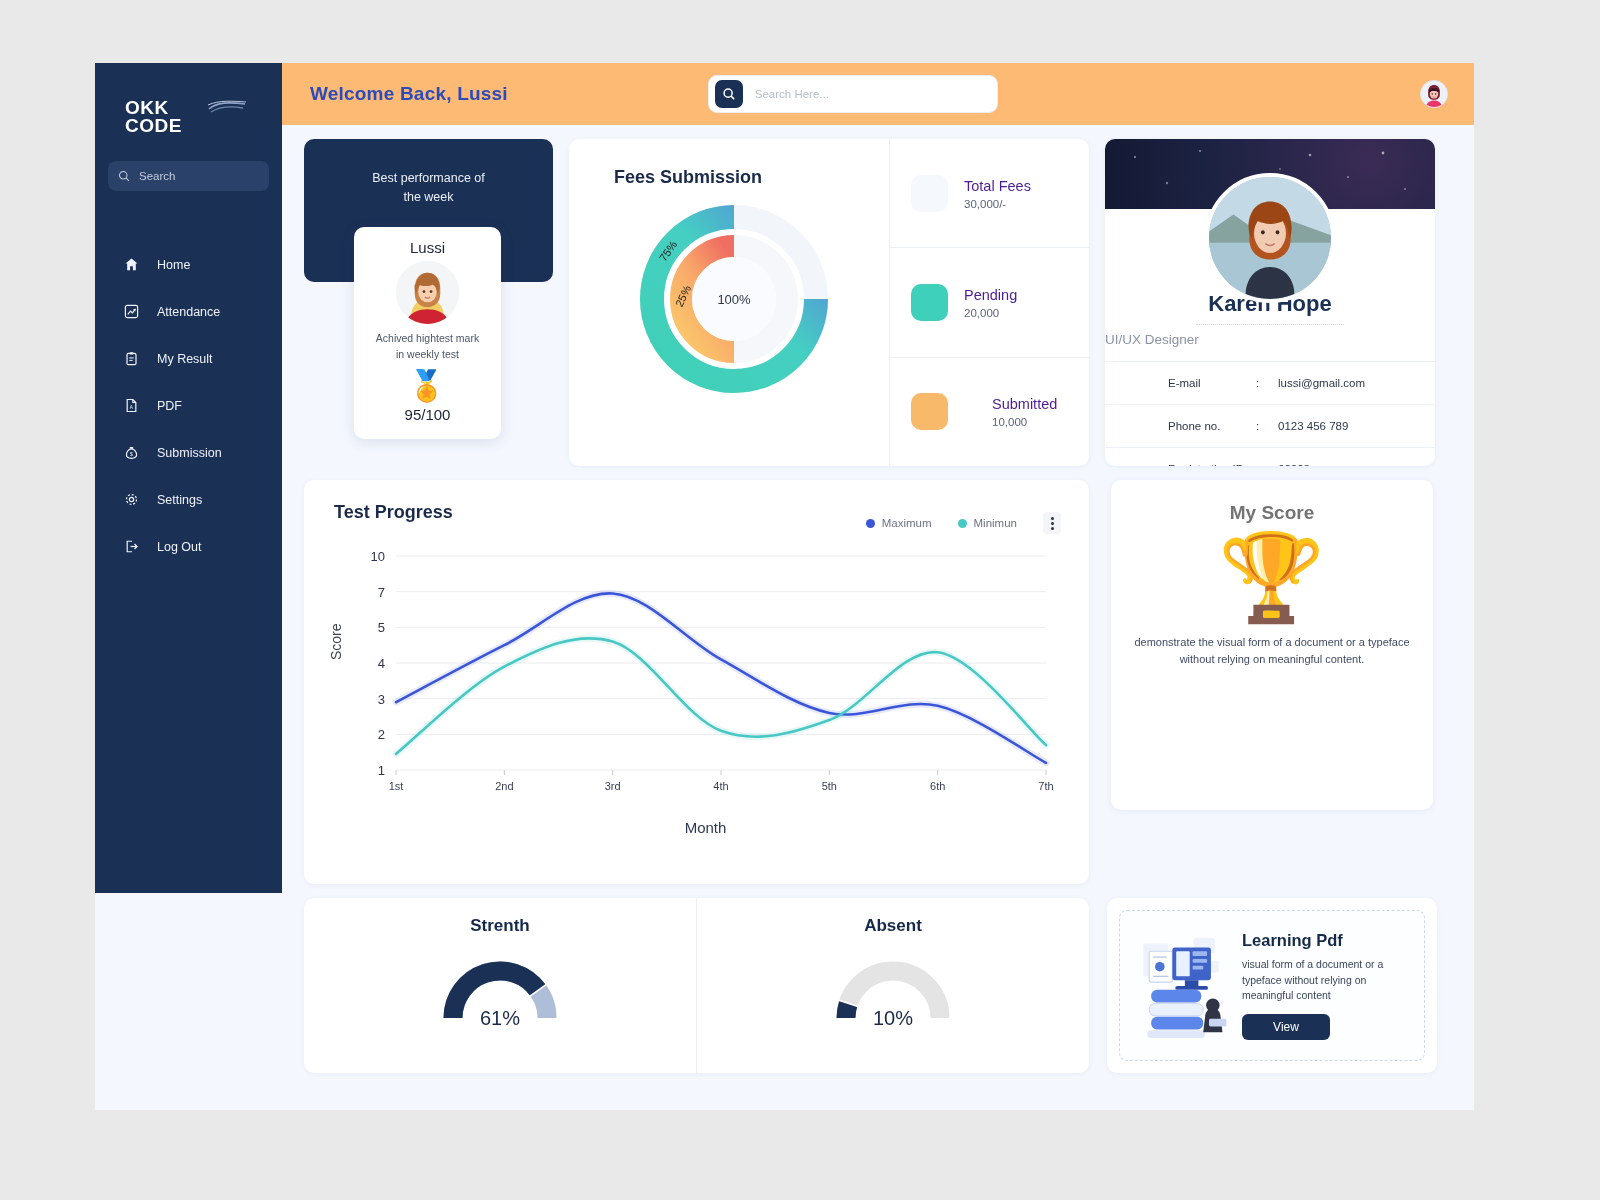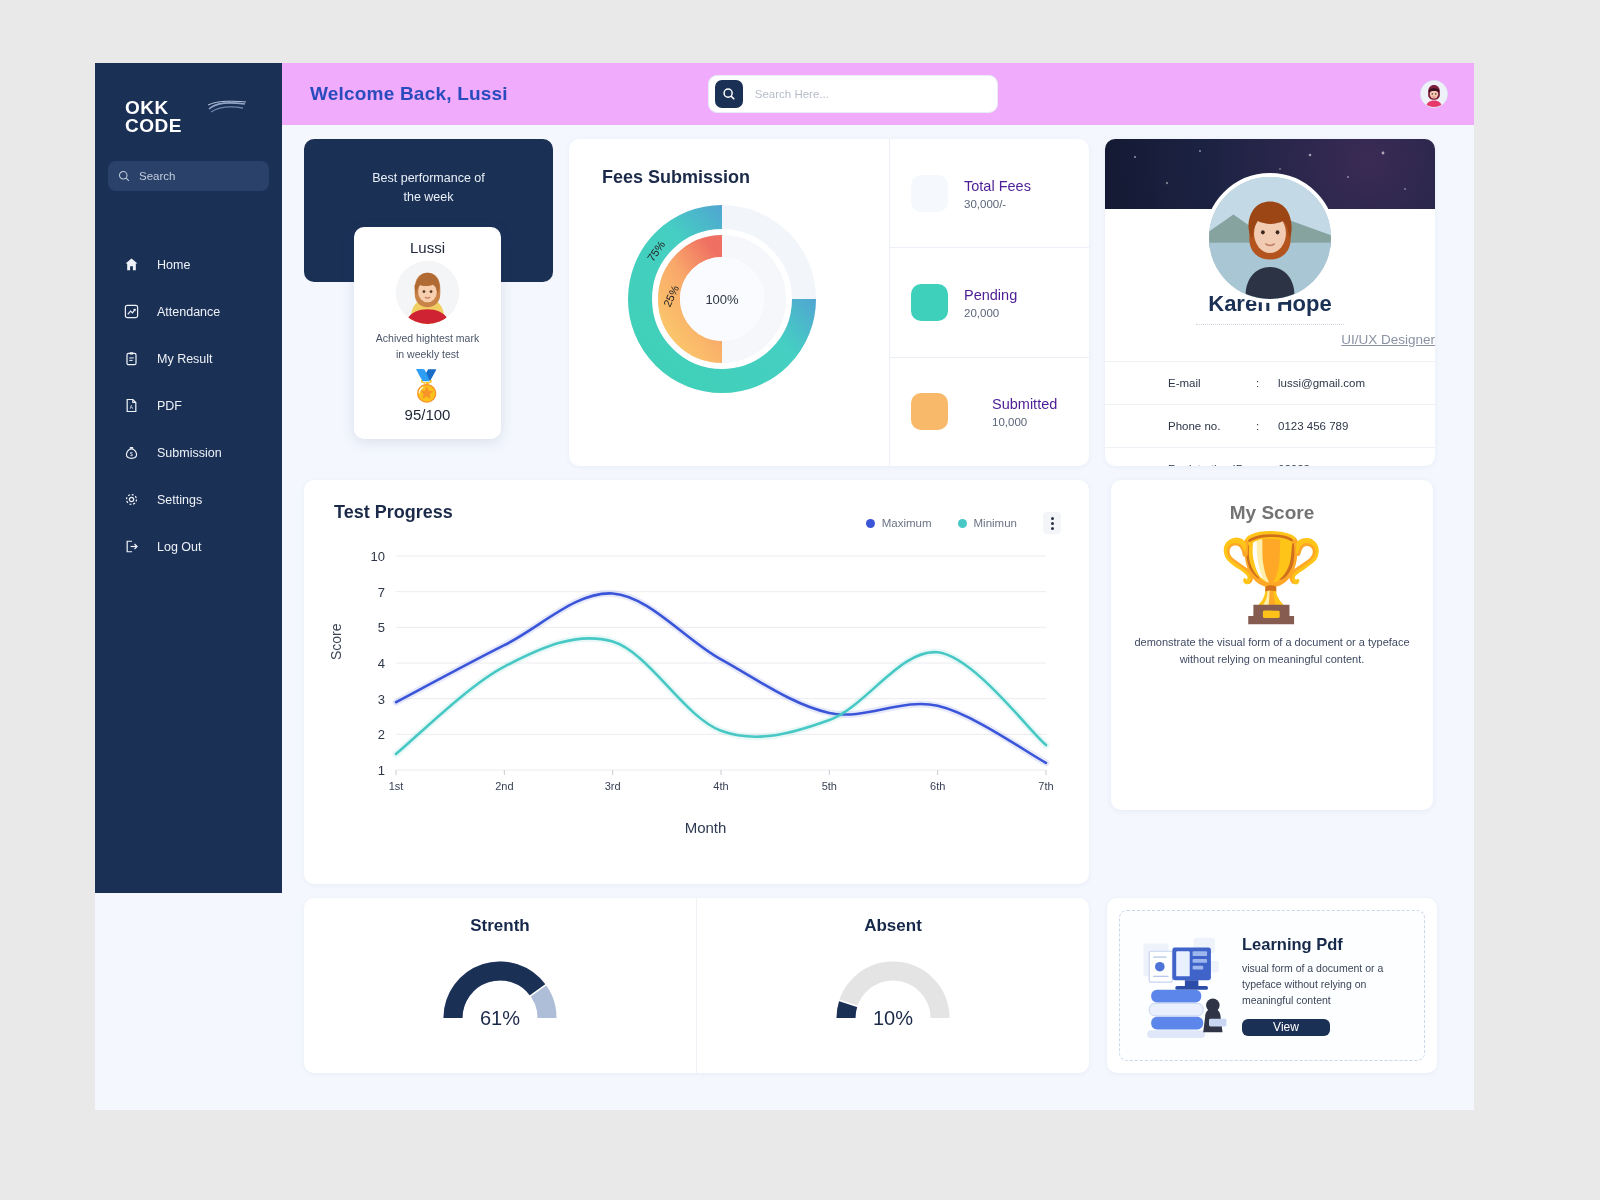--- a/index.html
+++ b/index.html
@@ -61,21 +61,21 @@
     font-size: 12.5px;
   }
   .nav-item .ico {
     width: 16px; height: 16px; flex: 0 0 16px;
     display: flex; align-items: center; justify-content: center;
   }
 
   
   .main { flex: 1; display: flex; flex-direction: column; min-width: 0; }
   .topbar {
-    height: 62px; background: #f0abfc;
+    height: 62px; background: #fdba74;
     display: flex; align-items: center;
     padding: 0 26px 0 28px;
     flex: 0 0 62px;
   }
   .welcome {
     color: #2a4bbd; font-size: 19px; font-weight: bold;
     letter-spacing: 0.2px;
   }
   .topsearch {
     margin-left: 200px;
@@ -142,21 +142,21 @@
     margin: 0 auto 7px auto; overflow: hidden; position: relative;
     background: #f3f4f6;
   }
   .perf-desc { font-size: 10.5px; color: #4a5568; line-height: 1.5; }
   .perf-medal { margin: 8px 0 5px 0; font-size: 30px; line-height: 1; }
   .perf-score { font-size: 15px; color: #1d2433; }
 
   .fees-card {
     flex: 1; display: flex; min-width: 0;
   }
-  .fees-left { flex: 1; padding: 28px 0 0 33px; min-width: 0; }
+  .fees-left { flex: 1; padding: 28px 0 0 33px; min-width: 0; margin-left: 12px; }
   .fees-title { font-size: 18px; color: #1b2a49; font-weight: bold; }
   .donutwrap { margin: 13px 0 0 22px; position: relative; width: 196px; height: 196px; }
   .donut-center-txt {
     position: absolute; left: 0; right: 0; top: 50%;
     transform: translateY(-50%);
     text-align: center; font-size: 13px; color: #2e3748;
   }
   .lbl75 {
     position: absolute; left: 21px; top: 44px;
     font-size: 11px; color: #222; transform: rotate(-55deg);
@@ -200,21 +200,21 @@
     background: #b9ccd6;
   }
   .pf-name {
     margin-top: 82px; text-align: center;
     font-size: 22px; font-weight: bold; color: #1b3055;
   }
   .pf-divider {
     width: 148px; height: 0; margin: 7px auto 0 auto;
     border-top: 1px dotted #cfd6e2;
   }
-  .pf-role { text-align: right; font-size: 13.5px; color: #8a93a3; margin-top: 7px; text-decoration: underline; }
+  .pf-role { text-align: left; font-size: 13.5px; color: #8a93a3; margin-top: 7px; }
   .pf-rows { margin-top: 14px; }
   .pf-row {
     display: flex; align-items: center;
     height: 43px;
     border-top: 1px solid #eef1f6;
     font-size: 11.5px;
     padding-left: 63px;
   }
   .pf-k { width: 88px; color: #2d3748; }
   .pf-c { width: 22px; color: #2d3748; }
@@ -291,21 +291,21 @@
     height: 100%; display: flex; align-items: center;
     padding: 10px 12px 10px 6px; gap: 4px;
     background: #fdfeff;
   }
   .pdf-ill { width: 112px; flex: 0 0 112px; display: flex; align-items: center; justify-content: center; }
   .pdf-txt { flex: 1; min-width: 0; }
   .pdf-title { font-size: 16.5px; font-weight: bold; color: #16294a; margin-bottom: 7px; }
   .pdf-desc { font-size: 10.5px; color: #3b4considerations; }
   .pdf-desc { font-size: 10.5px; color: #3b4659; line-height: 1.5; }
   .view-btn {
-    margin-top: 10px; width: 88px; height: 17px;
+    margin-top: 10px; width: 88px; height: 26px;
     background: #1b3055; color: #fff;
     border-radius: 6px; border: none;
     font-size: 12px; font-family: "Liberation Sans", sans-serif;
     display: flex; align-items: center; justify-content: center;
   }
 </style>
 </head>
 <body>
 
 <div class="app">

